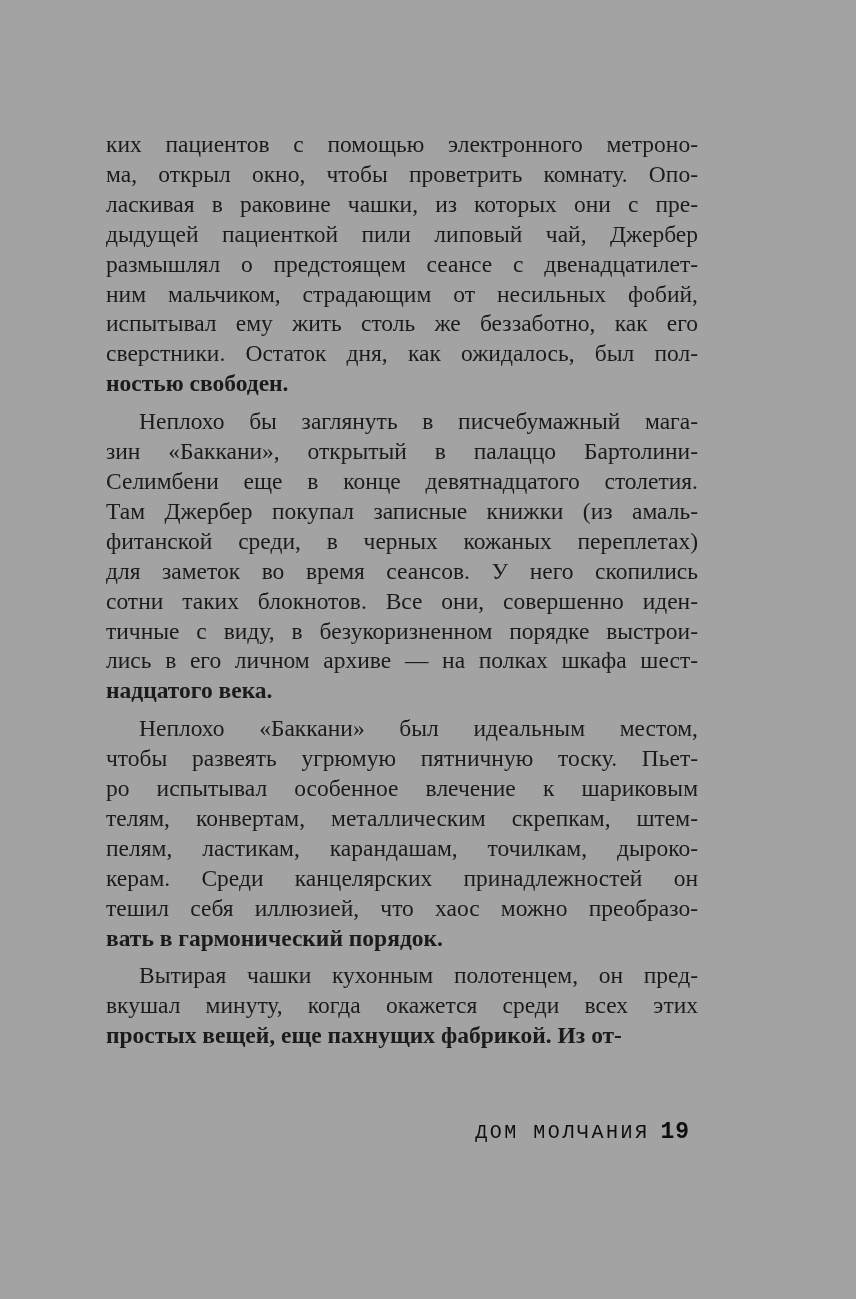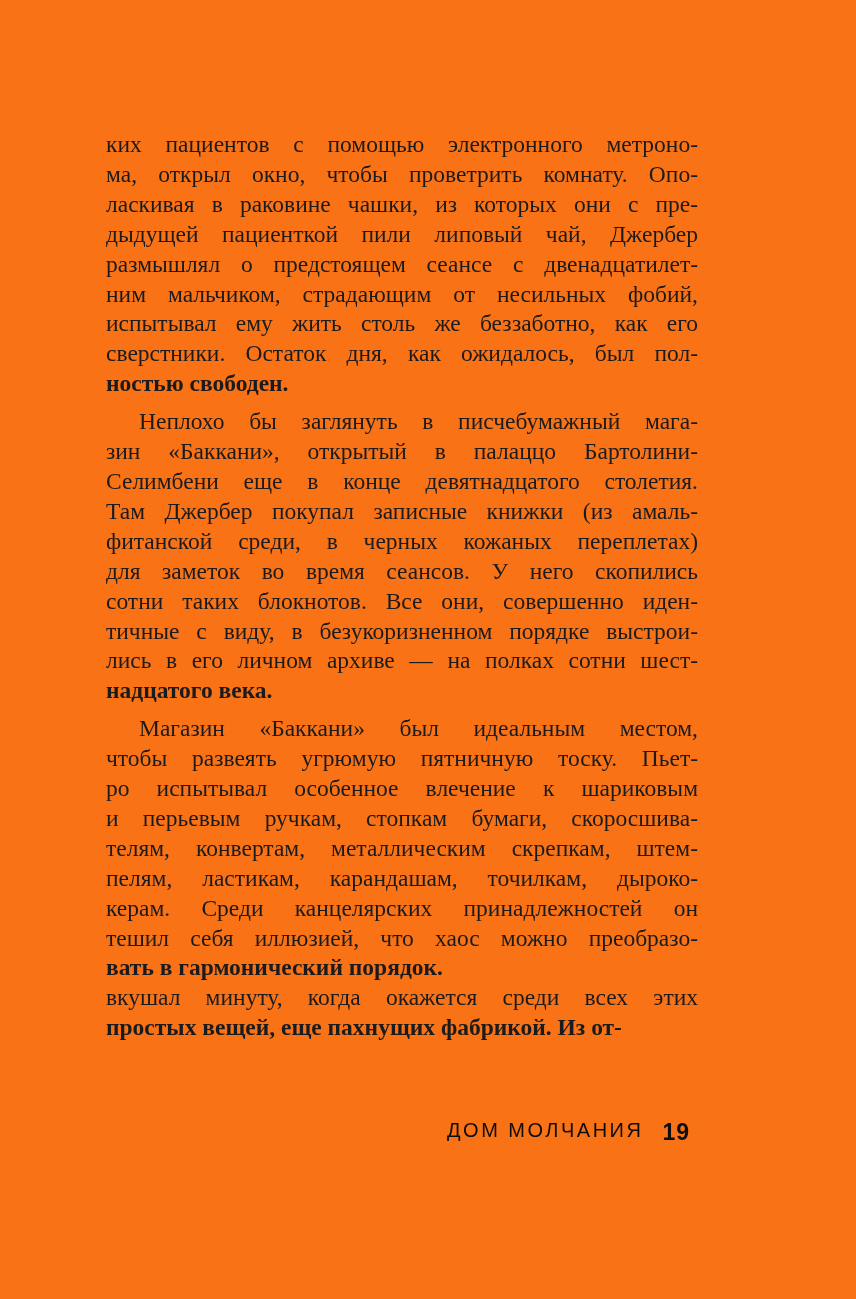--- a/index.html
+++ b/index.html
@@ -4,21 +4,21 @@
 <style>
   html, body {
     margin: 0;
     padding: 0;
     background: #ffffff;
   }
   .page {
     position: relative;
     width: 856px;
     height: 1299px;
-    background: #f97316;
+    background: #a3a3a3;
     overflow: hidden;
     font-family: "Liberation Serif", "DejaVu Serif", serif;
   }
   .text-block {
     position: absolute;
     left: 106px;
     top: 130px;
     width: 592px;
     font-size: 23.5px;
     line-height: 29.9px;
@@ -34,35 +34,35 @@
   }
   .text-block .line.indent {
     text-indent: 33px;
     margin-top: 8px;
   }
   .footer {
     position: absolute;
     top: 1119px;
     right: 166px;
     display: flex;
-    align-items: flex-start;
-    font-family: Liberation Sans, sans-serif;
+    align-items: center;
+    font-family: Liberation Mono, monospace;
     color: #0e0e10;
     white-space: nowrap;
   }
   .running-title {
     font-size: 20px;
     letter-spacing: 2.5px;
     font-weight: 500;
   }
   .page-number {
     font-size: 23px;
     font-weight: 700;
     letter-spacing: 1px;
-    margin-left: 19px;
+    margin-left: 11px;
   }
 </style>
 </head>
 <body>
 
 <div class="page">
   <div class="text-block">
       <div class="line">ких пациентов с помощью электронного метроно-</div>
       <div class="line">ма, открыл окно, чтобы проветрить комнату. Опо-</div>
       <div class="line">ласкивая в раковине чашки, из которых они с пре-</div>
@@ -73,31 +73,31 @@
       <div class="line">сверстники. Остаток дня, как ожидалось, был пол-</div>
       <div class="line last">ностью свободен.</div>
       <div class="line indent">Неплохо бы заглянуть в писчебумажный мага-</div>
       <div class="line">зин «Баккани», открытый в палаццо Бартолини-</div>
       <div class="line">Селимбени еще в конце девятнадцатого столетия.</div>
       <div class="line">Там Джербер покупал записные книжки (из амаль-</div>
       <div class="line">фитанской среди, в черных кожаных переплетах)</div>
       <div class="line">для заметок во время сеансов. У него скопились</div>
       <div class="line">сотни таких блокнотов. Все они, совершенно иден-</div>
       <div class="line">тичные с виду, в безукоризненном порядке выстрои-</div>
-      <div class="line">лись в его личном архиве — на полках сотни шест-</div>
+      <div class="line">лись в его личном архиве — на полках шкафа шест-</div>
       <div class="line last">надцатого века.</div>
-      <div class="line indent">Магазин «Баккани» был идеальным местом,</div>
+      <div class="line indent">Неплохо «Баккани» был идеальным местом,</div>
       <div class="line">чтобы развеять угрюмую пятничную тоску. Пьет-</div>
       <div class="line">ро испытывал особенное влечение к шариковым</div>
-      <div class="line">и перьевым ручкам, стопкам бумаги, скоросшива-</div>
       <div class="line">телям, конвертам, металлическим скрепкам, штем-</div>
       <div class="line">пелям, ластикам, карандашам, точилкам, дыроко-</div>
       <div class="line">керам. Среди канцелярских принадлежностей он</div>
       <div class="line">тешил себя иллюзией, что хаос можно преобразо-</div>
       <div class="line last">вать в гармонический порядок.</div>
+      <div class="line indent">Вытирая чашки кухонным полотенцем, он пред-</div>
       <div class="line">вкушал минуту, когда окажется среди всех этих</div>
       <div class="line last">простых вещей, еще пахнущих фабрикой. Из от-</div>
     </div>
   <div class="footer">
     <span class="running-title">ДОМ МОЛЧАНИЯ</span>
     <span class="page-number">19</span>
   </div>
 </div>
 
 </body></html>

